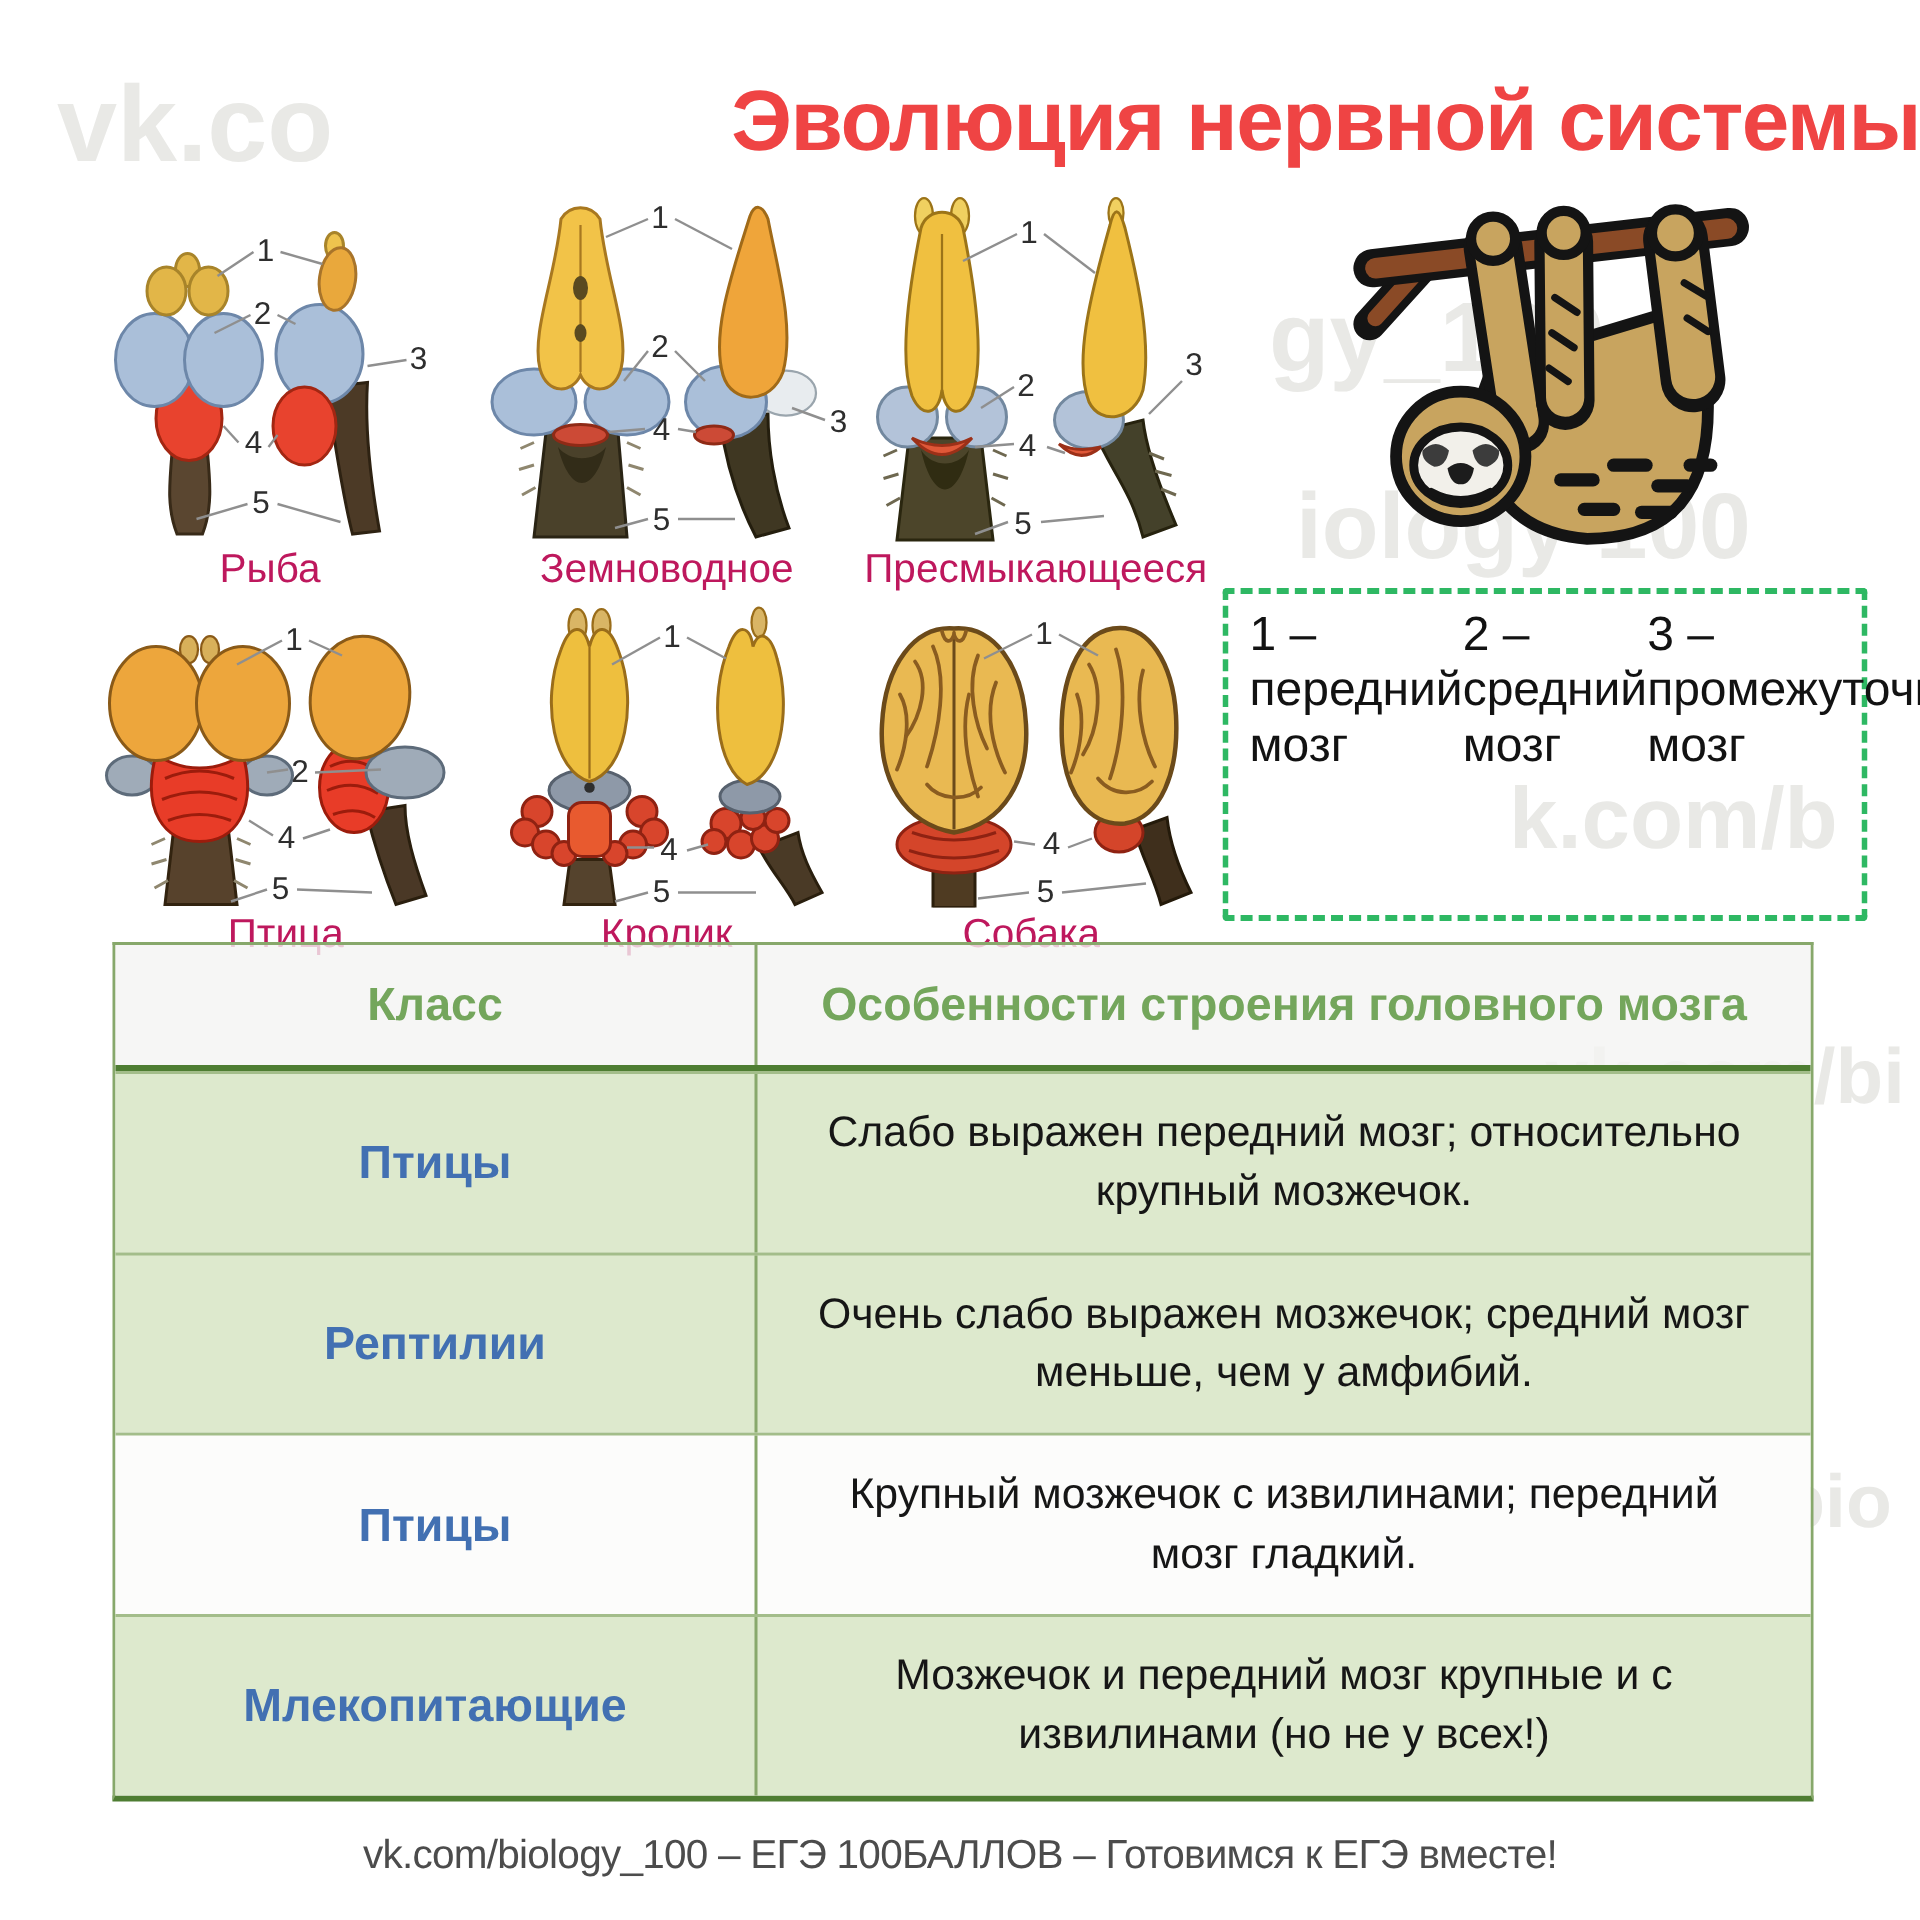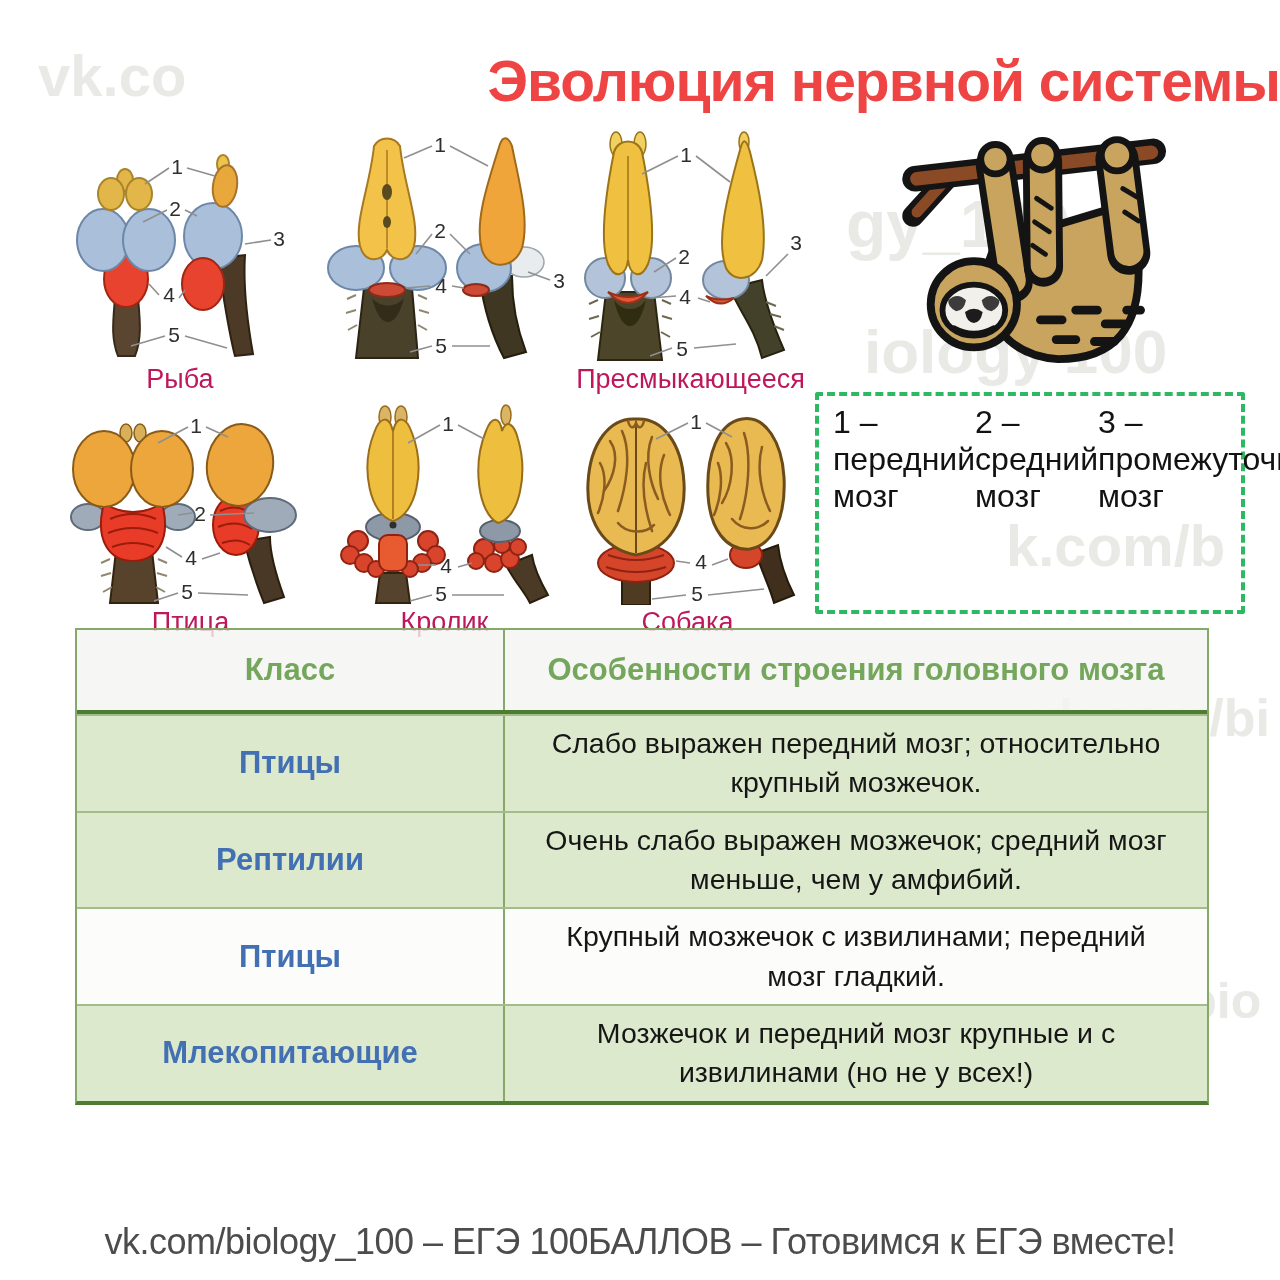--- a/index.html
+++ b/index.html
@@ -3,21 +3,21 @@
 <meta charset="utf-8">
 <style>
   html,body{margin:0;padding:0;}
   .page{
     position:relative; width:1280px; height:1280px; overflow:hidden;
     background:#ffffff;
     font-family:"Liberation Sans","DejaVu Sans",sans-serif;
   }
   
   .wm{position:absolute; color:#e9e9e6; font-weight:700; z-index:0; white-space:nowrap; user-select:none;}
-  .wm1{left:38px;  top:42px;  font-size:58px;}
+  .wm1{left:38px;  top:42px;  font-size:72px;}
   .wm2{left:846px; top:186px; font-size:66px;}
   .wm3{left:864px; top:316px; font-size:62px;}
   .wm4{left:1006px;top:512px; font-size:58px;}
   .wm5{left:1030px;top:688px; font-size:52px;}
   .wm6{left:1000px;top:972px;  font-size:50px;}
 
   .title{
     position:absolute; left:0; top:48px; width:100%; text-align:right;
     font-size:57px; font-weight:800; letter-spacing:-1px; color:#ef4444; z-index:2;
   }
@@ -41,30 +41,30 @@
   }
   .t-head{display:flex; background:#f4f4f2cc; border-bottom:4px solid #4e7d32;}
   .t-row{display:flex; border-top:2px solid #a3bd8a;}
   .t-row:first-of-type{border-top:none;}
   .c-class{
     width:428px; flex:0 0 428px; border-right:2px solid #87a86b;
     display:flex; align-items:center; justify-content:center; text-align:center;
     box-sizing:border-box; padding:6px 10px;
   }
   .c-feat{flex:1; display:flex; align-items:center; justify-content:center; text-align:center;
-    box-sizing:border-box; padding:8px 34px;}
+    box-sizing:border-box; padding:20px 34px;}
   .t-head .c-class, .t-head .c-feat{min-height:80px; font-size:31px; font-weight:700; color:#74a65c;}
   .t-row .c-class{min-height:84px; font-size:31px; font-weight:700; color:#4270b2;}
   .t-row .c-feat{font-size:28.5px; line-height:1.38; color:#161616;}
   .row-green{background:#dde9cd;}
   .row-white{background:#fcfcfb;}
 
   .footer{
     position:absolute; left:0; top:1221px; width:100%; text-align:center; z-index:2;
-    font-size:36px; color:#4c4c4c; letter-spacing:-0.5px;
+    font-size:27px; color:#4c4c4c; letter-spacing:-0.5px;
   }
 </style>
 </head>
 <body>
 
 <div class="page">
 
   <div class="wm wm1">vk.co</div>
   <div class="wm wm2">gy_100</div>
   <div class="wm wm3">iology 100</div>
@@ -135,20 +135,21 @@
           <path d="M140,156 L152,158"></path>
         <path d="M120,216 L98,222"></path>
           <path d="M140,216 L178,216"></path>
       </g>
       <text class="num" x="128" y="22" text-anchor="middle">1</text>
       <text class="num" x="128" y="108" text-anchor="middle">2</text>
       <text class="num" x="247" y="158" text-anchor="middle">3</text>
       <text class="num" x="129" y="163" text-anchor="middle">4</text>
       <text class="num" x="129" y="223" text-anchor="middle">5</text>
     </svg>
+    <div class="caption">Земноводное</div>
   </div>
 
   <div class="diagram" style="left:558px; top:130px; width:265px;">
     <svg width="265" height="232" viewBox="0 0 265 232">
       <path d="M48,162 L96,162 L104,230 L40,230 Z" fill="#4c452a" stroke="#2a260f" stroke-width="2"></path>
       <path d="M56,170 C64,205 80,205 88,170 C80,182 64,182 56,170 Z" fill="#302c12"></path>
       <path d="M40,170 l-9,4 M41,186 l-10,3 M42,202 l-9,5 M104,170 l9,4 M104,186 l10,3 M103,202 l9,5" stroke="#6e6850" stroke-width="2" fill="none"></path>
       <circle cx="47" cy="148" r="20" fill="#b3c3d9" stroke="#72889f" stroke-width="2"></circle>
       <circle cx="93" cy="148" r="20" fill="#b3c3d9" stroke="#72889f" stroke-width="2"></circle>
       <path d="M50,162 Q70,184 90,162 Q70,172 50,162 Z" fill="#e05838" stroke="#9c3018" stroke-width="2"></path>

